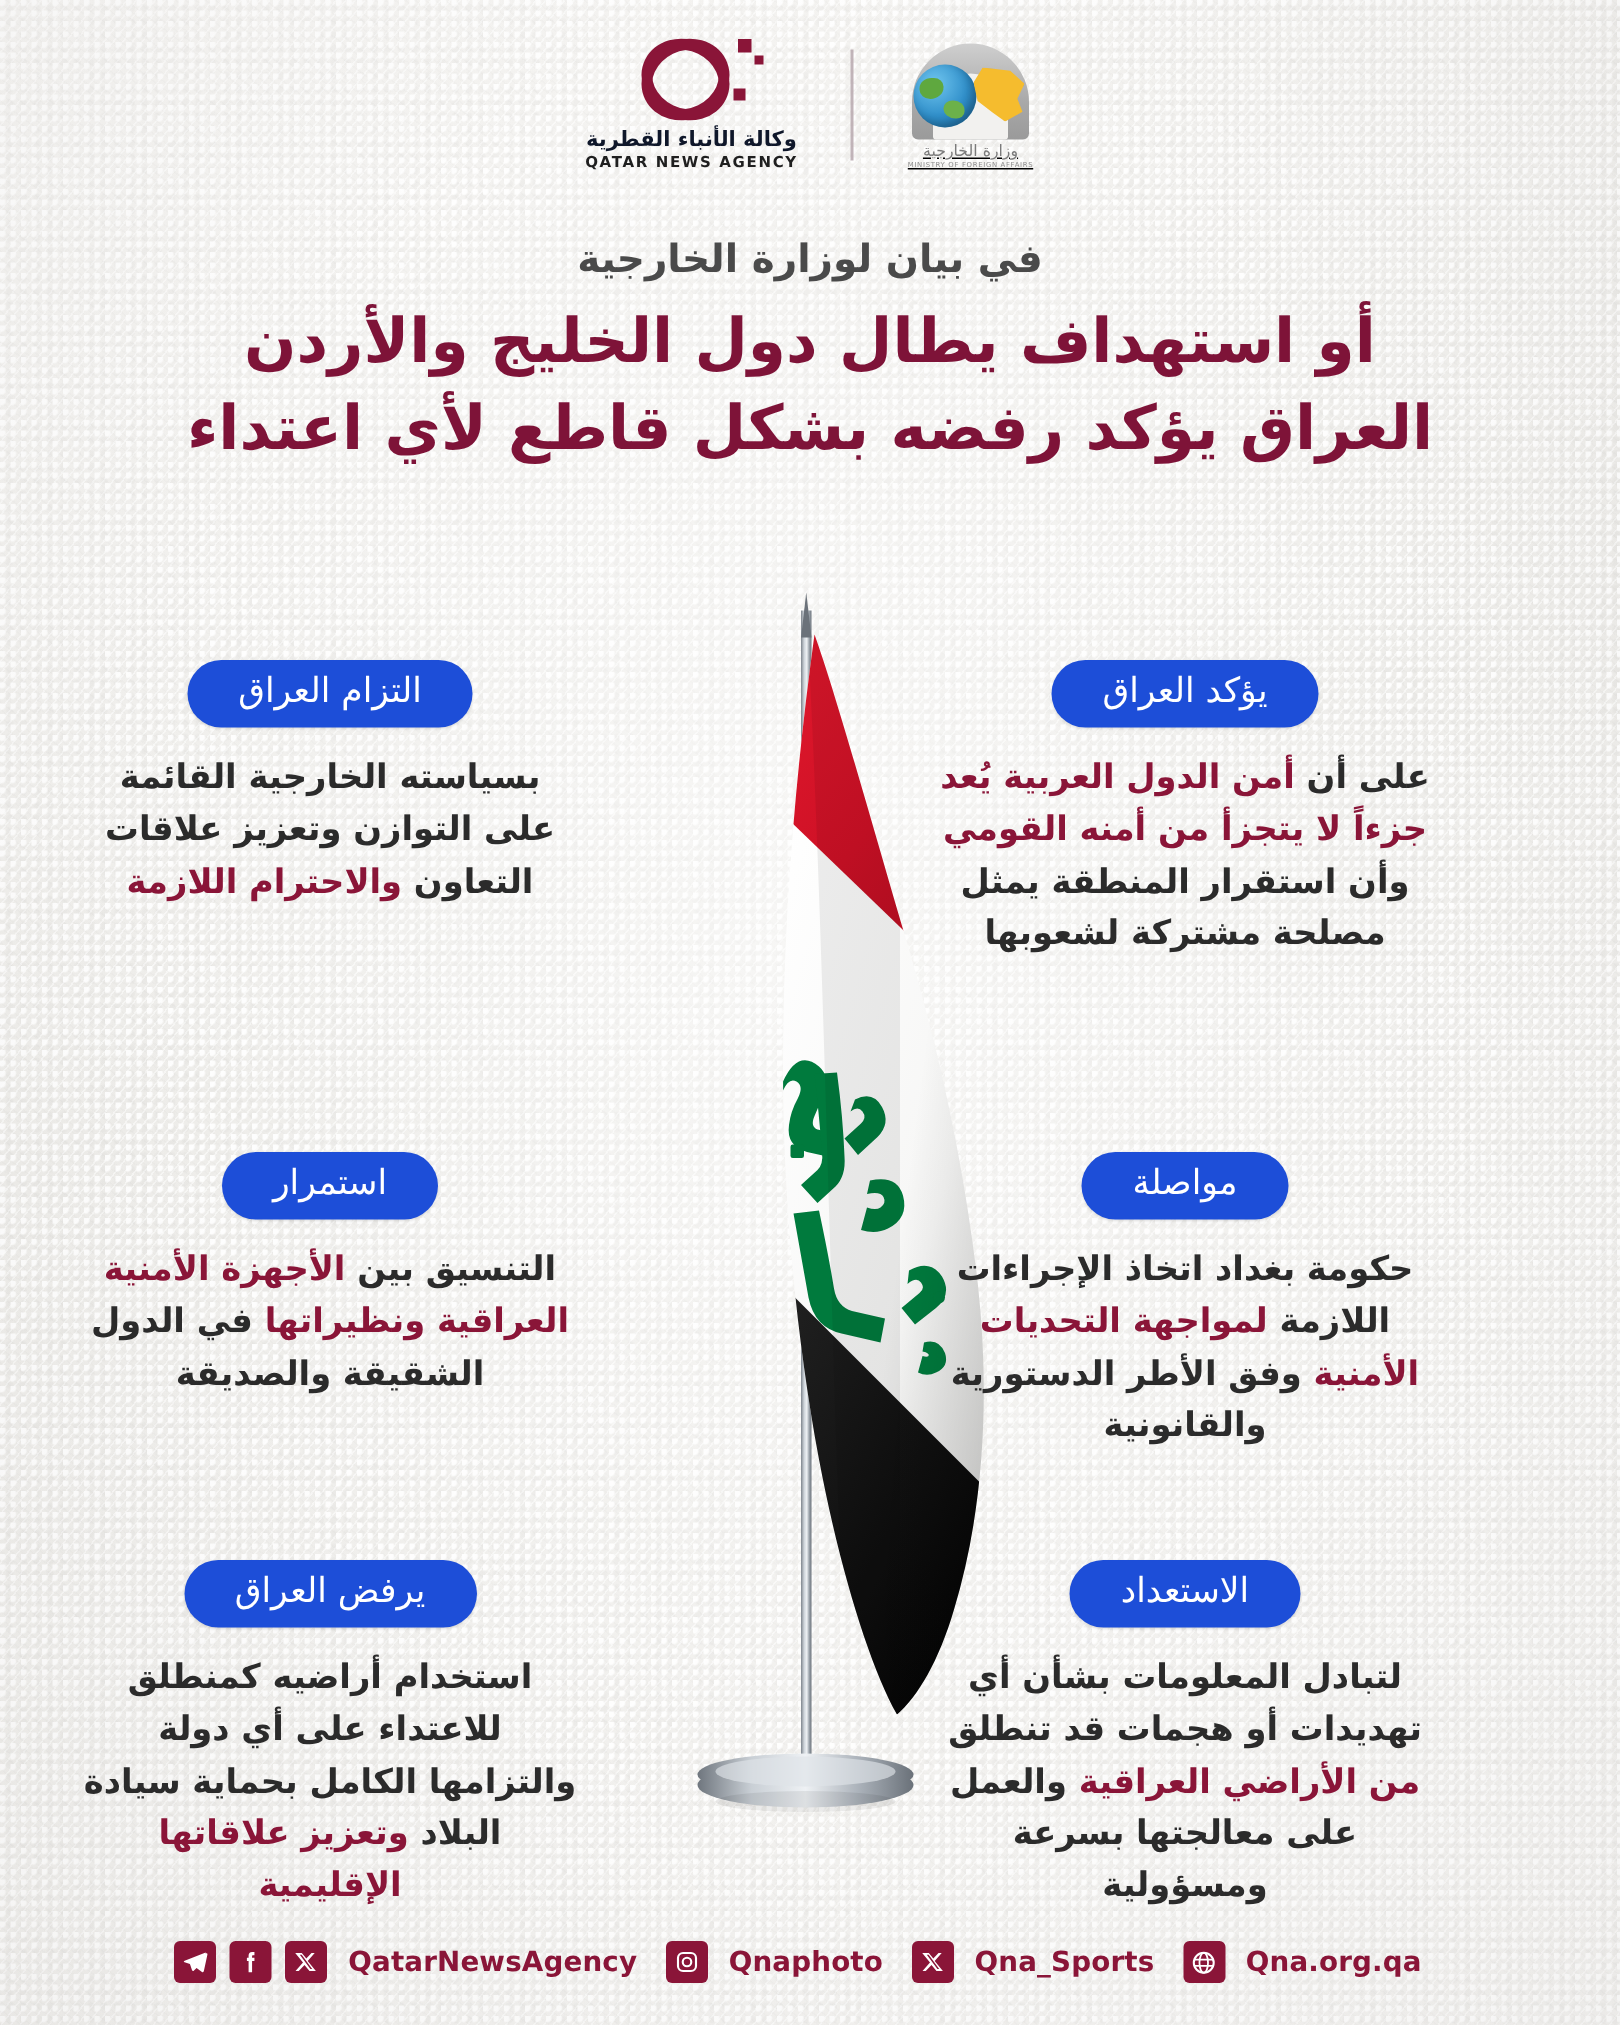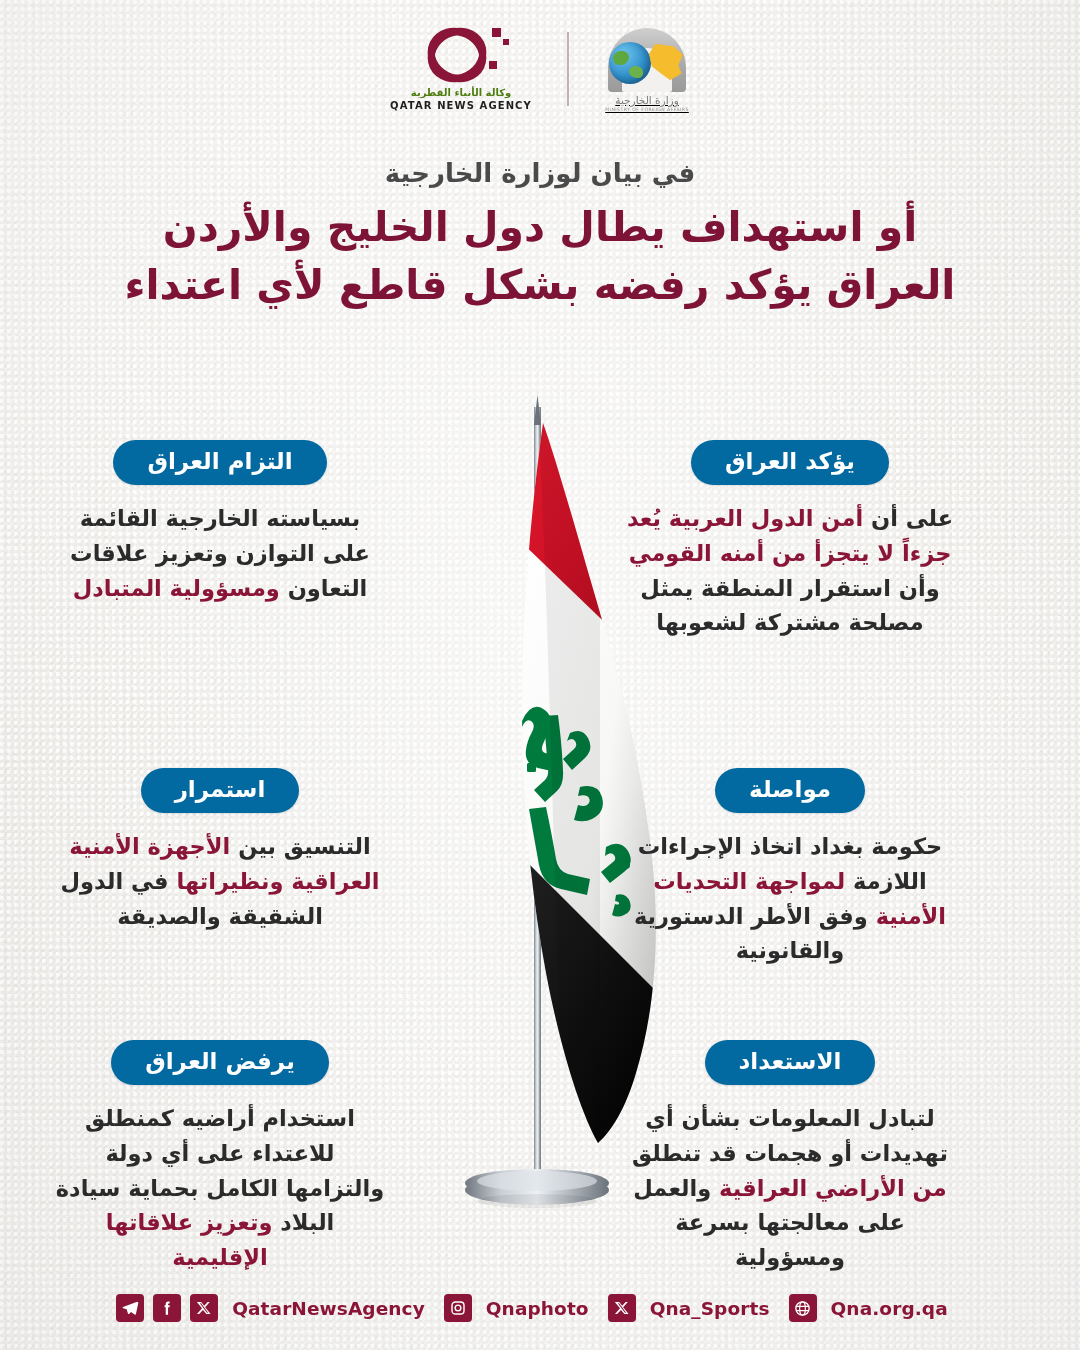--- a/index.html
+++ b/index.html
@@ -78,21 +78,21 @@
     position:absolute; left:14px; top:2px; width:60px; height:50px;
     border:7px solid #8a1538; border-radius:50% 50% 50% 50%;
     transform:rotate(0deg);
   }
   .qna-mark .lobe.a{ transform:rotate(26deg) scaleY(1.06); }
   .qna-mark .lobe.b{ transform:rotate(-26deg) scaleY(1.06); }
   .qna-mark .sq{ position:absolute; background:#8a1538; }
   .qna-mark .sq1{ right:8px; top:0px; width:9px; height:9px; }
   .qna-mark .sq2{ right:0px; top:11px; width:6px; height:6px; }
   .qna-mark .sq3{ right:12px; top:33px; width:8px; height:8px; }
-  .qna-ar{ font-size:10px; color:#4d7c0f; font-weight:bold; margin-top:3px; letter-spacing:.2px; }
+  .qna-ar{ font-size:14px; color:#0f172a; font-weight:bold; margin-top:3px; letter-spacing:.2px; }
   .qna-en{ font-size:10px; color:#1f1f1f; font-weight:bold; letter-spacing:1.1px; margin-top:2px; direction:ltr; }
 
   
   .kicker{
     position:absolute; top:158px; left:0; right:0; text-align:center;
     font-size:26px; font-weight:bold; color:#4a4a4a; letter-spacing:.2px;
   }
   .headline{
     position:absolute; top:198px; left:90px; right:90px; text-align:center;
     font-size:41px; font-weight:bold; color:#7e1338; line-height:1.42;
@@ -108,23 +108,23 @@
   .block.right{ left:625px; text-align:center; }
   .b-top1{ top:440px; }
   .b-top2{ top:440px; }
   .b-mid1{ top:768px; }
   .b-mid2{ top:768px; }
   .b-bot1{ top:1040px; }
   .b-bot2{ top:1040px; }
 
   .pill{
     display:inline-block;
-    background:#0369a1;
+    background:#1d4ed8;
     color:#ffffff;
-    font-size:23px; font-weight:bold;
+    font-size:23px; font-weight:normal;
     padding:9px 34px 11px;
     border-radius:26px;
     line-height:1.1;
     box-shadow:0 1px 2px rgba(0,0,0,.12);
   }
   .body{
     margin-top:16px;
     font-size:22.5px;
     line-height:1.54;
     color:#2b2b2b;
@@ -271,21 +271,21 @@
         <rect x="0" y="0" width="270" height="835" fill="url(#shadeG)"></rect>
         <path d="M108,20 C118,200 122,420 130,640 C132,700 140,740 150,760 L170,760 L170,0 Z" fill="rgba(0,0,0,0.07)"></path>
       </g>
 
       <ellipse cx="107" cy="806" rx="60" ry="7" fill="rgba(0,0,0,0.07)"></ellipse>
     </svg>
   </div>
 
   <div class="block left  b-top1">
     <div class="pill">التزام العراق</div>
-    <div class="body"><span>بسياسته الخارجية القائمة على التوازن وتعزيز علاقات التعاون </span><span class="hl">ومسؤولية المتبادل</span></div>
+    <div class="body"><span>بسياسته الخارجية القائمة على التوازن وتعزيز علاقات التعاون </span><span class="hl">والاحترام اللازمة</span></div>
   </div>
 
   <div class="block left  b-mid1">
     <div class="pill">استمرار</div>
     <div class="body"><span>التنسيق بين </span><span class="hl">الأجهزة الأمنية العراقية ونظيراتها</span><span> في الدول الشقيقة والصديقة</span></div>
   </div>
 
   <div class="block right b-top2">
     <div class="pill">يؤكد العراق</div>
     <div class="body"><span>على أن </span><span class="hl">أمن الدول العربية يُعد جزءاً لا يتجزأ من أمنه القومي</span><span> وأن استقرار المنطقة يمثل مصلحة مشتركة لشعوبها</span></div>

